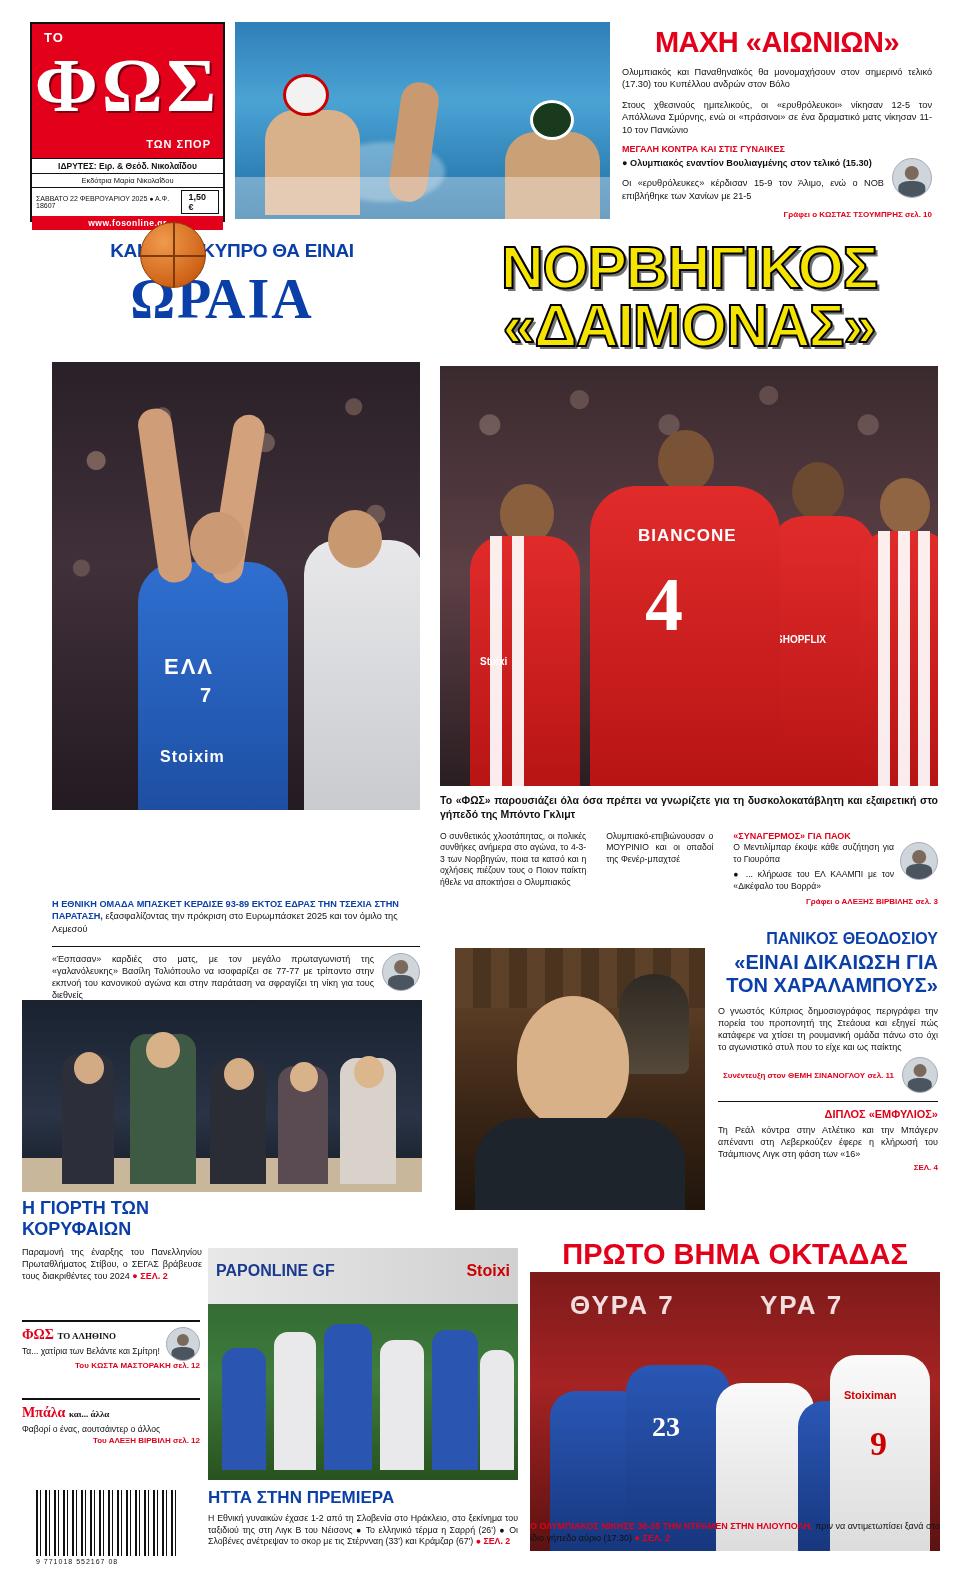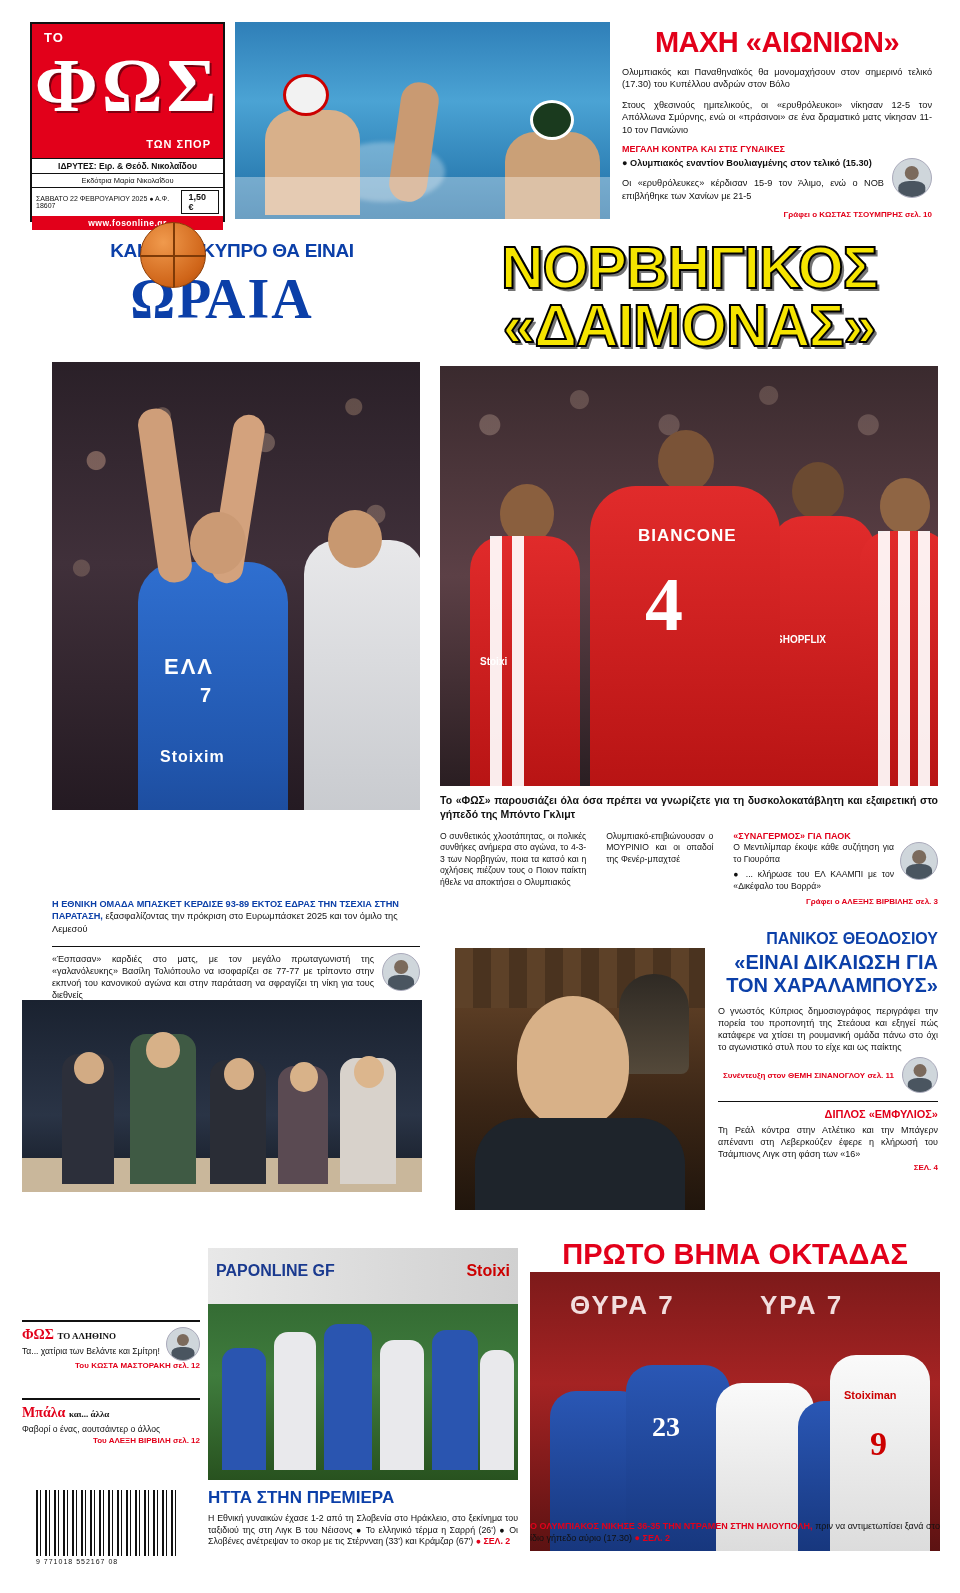--- a/index.html
+++ b/index.html
@@ -440,20 +440,27 @@
     <div class="sg-person" style="left:108px; width:66px; height:150px; background:#3f5a44;"></div>
     <div class="sg-head" style="left:124px; top:32px; width:34px; height:36px; background:#d7b188;"></div>
     <div class="sg-person" style="left:188px; width:56px; height:124px; background:#2a2d36;"></div>
     <div class="sg-head" style="left:202px; top:58px; width:30px; height:32px; background:#d5ae86;"></div>
     <div class="sg-person" style="left:256px; width:50px; height:118px; background:#5a4a52;"></div>
     <div class="sg-head" style="left:268px; top:62px; width:28px; height:30px; background:#d8b289;"></div>
     <div class="sg-person" style="left:318px; width:56px; height:126px; background:#d8d2cb;"></div>
     <div class="sg-head" style="left:332px; top:56px; width:30px; height:32px; background:#dcb68d;"></div>
   </div>
 
+  <div class="sg-text">
+    <div class="sg-title">Η ΓΙΟΡΤΗ ΤΩΝ ΚΟΡΥΦΑΙΩΝ</div>
+    <div class="sg-body">
+      <span>Παραμονή της έναρξης του Πανελληνίου Πρωταθλήματος Στίβου, ο ΣΕΓΑΣ βράβευσε τους διακριθέντες του 2024</span>
+      <span class="sg-sel">● ΣΕΛ. 2</span>
+    </div>
+  </div>
 
   <div class="col-box col1">
     <div style="display:flex; justify-content:space-between; align-items:flex-start;">
       <div style="flex:1">
         <div class="col-logo">
           <span>ΦΩΣ</span>
           <small>ΤΟ ΑΛΗΘΙΝΟ</small>
         </div>
         <div class="col-txt">Τα... χατίρια των Βελάντε και Σμίτρη!</div>
       </div>

